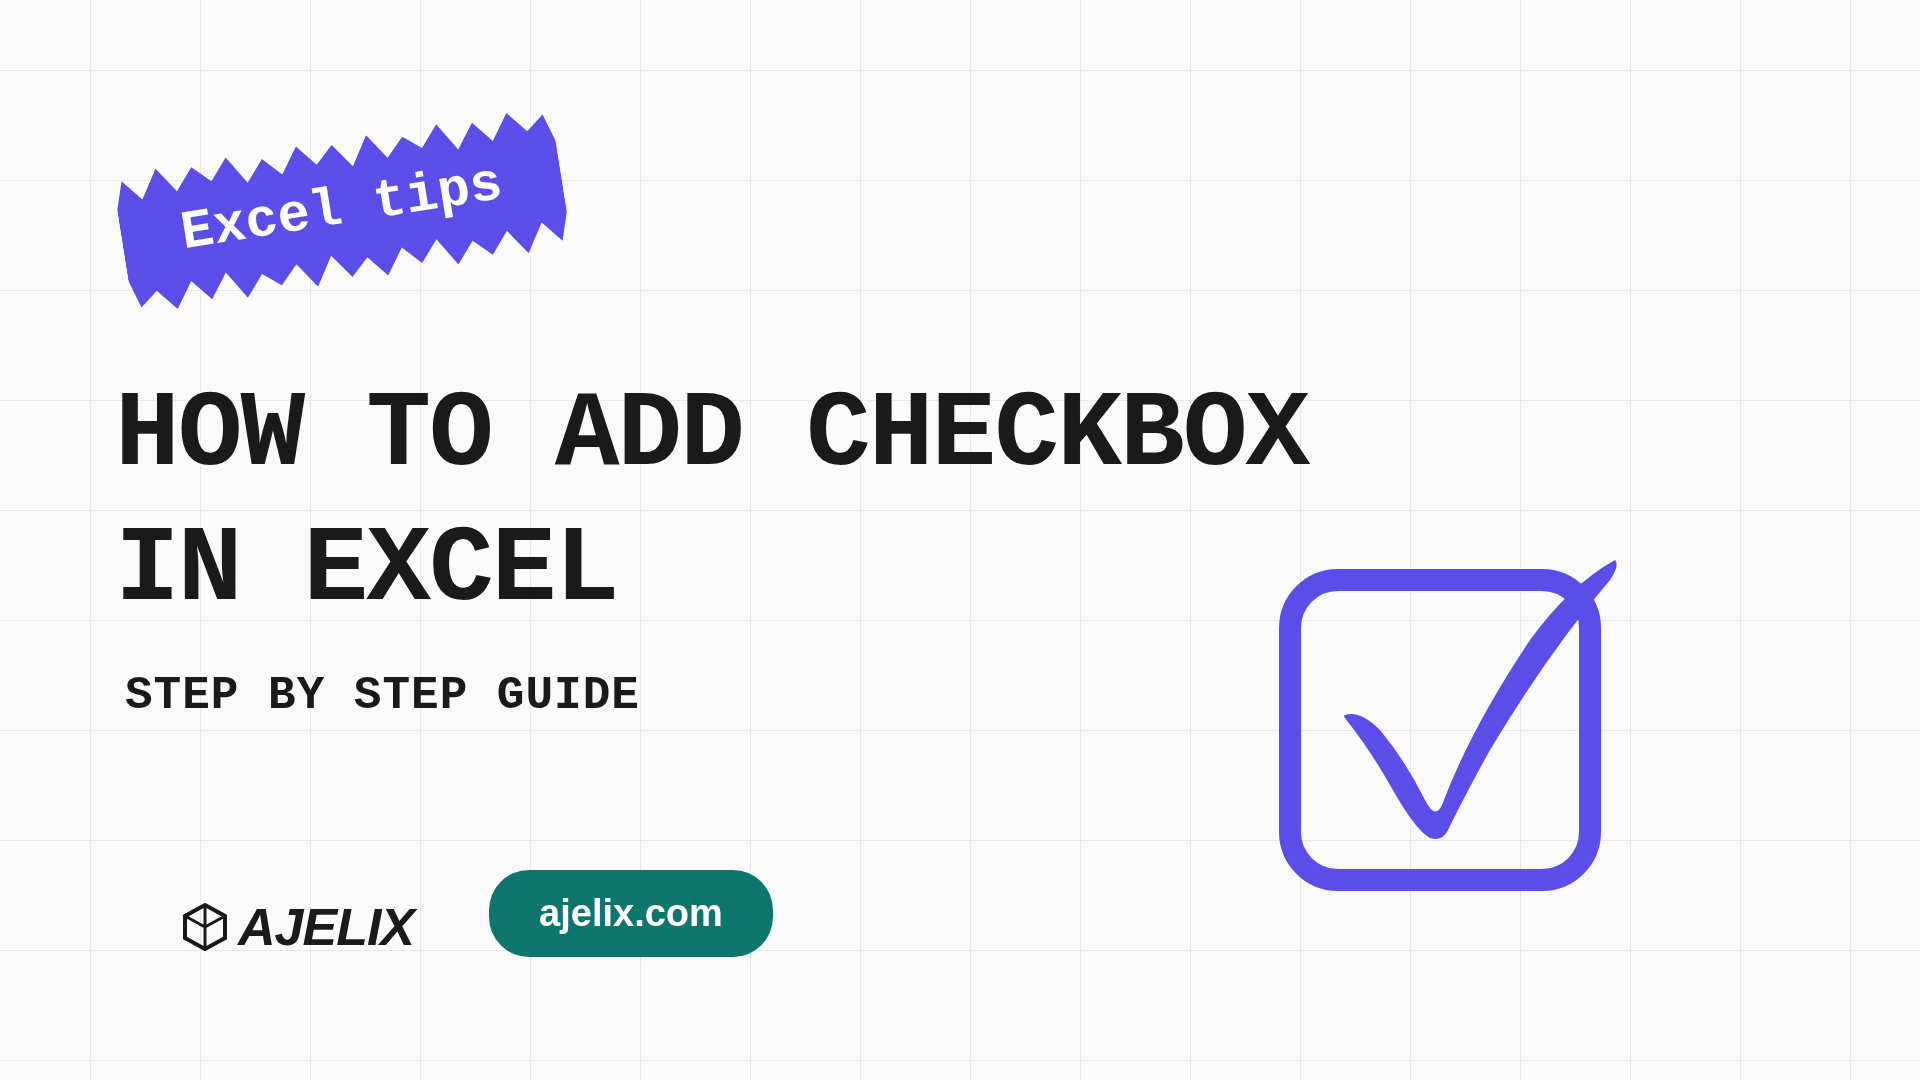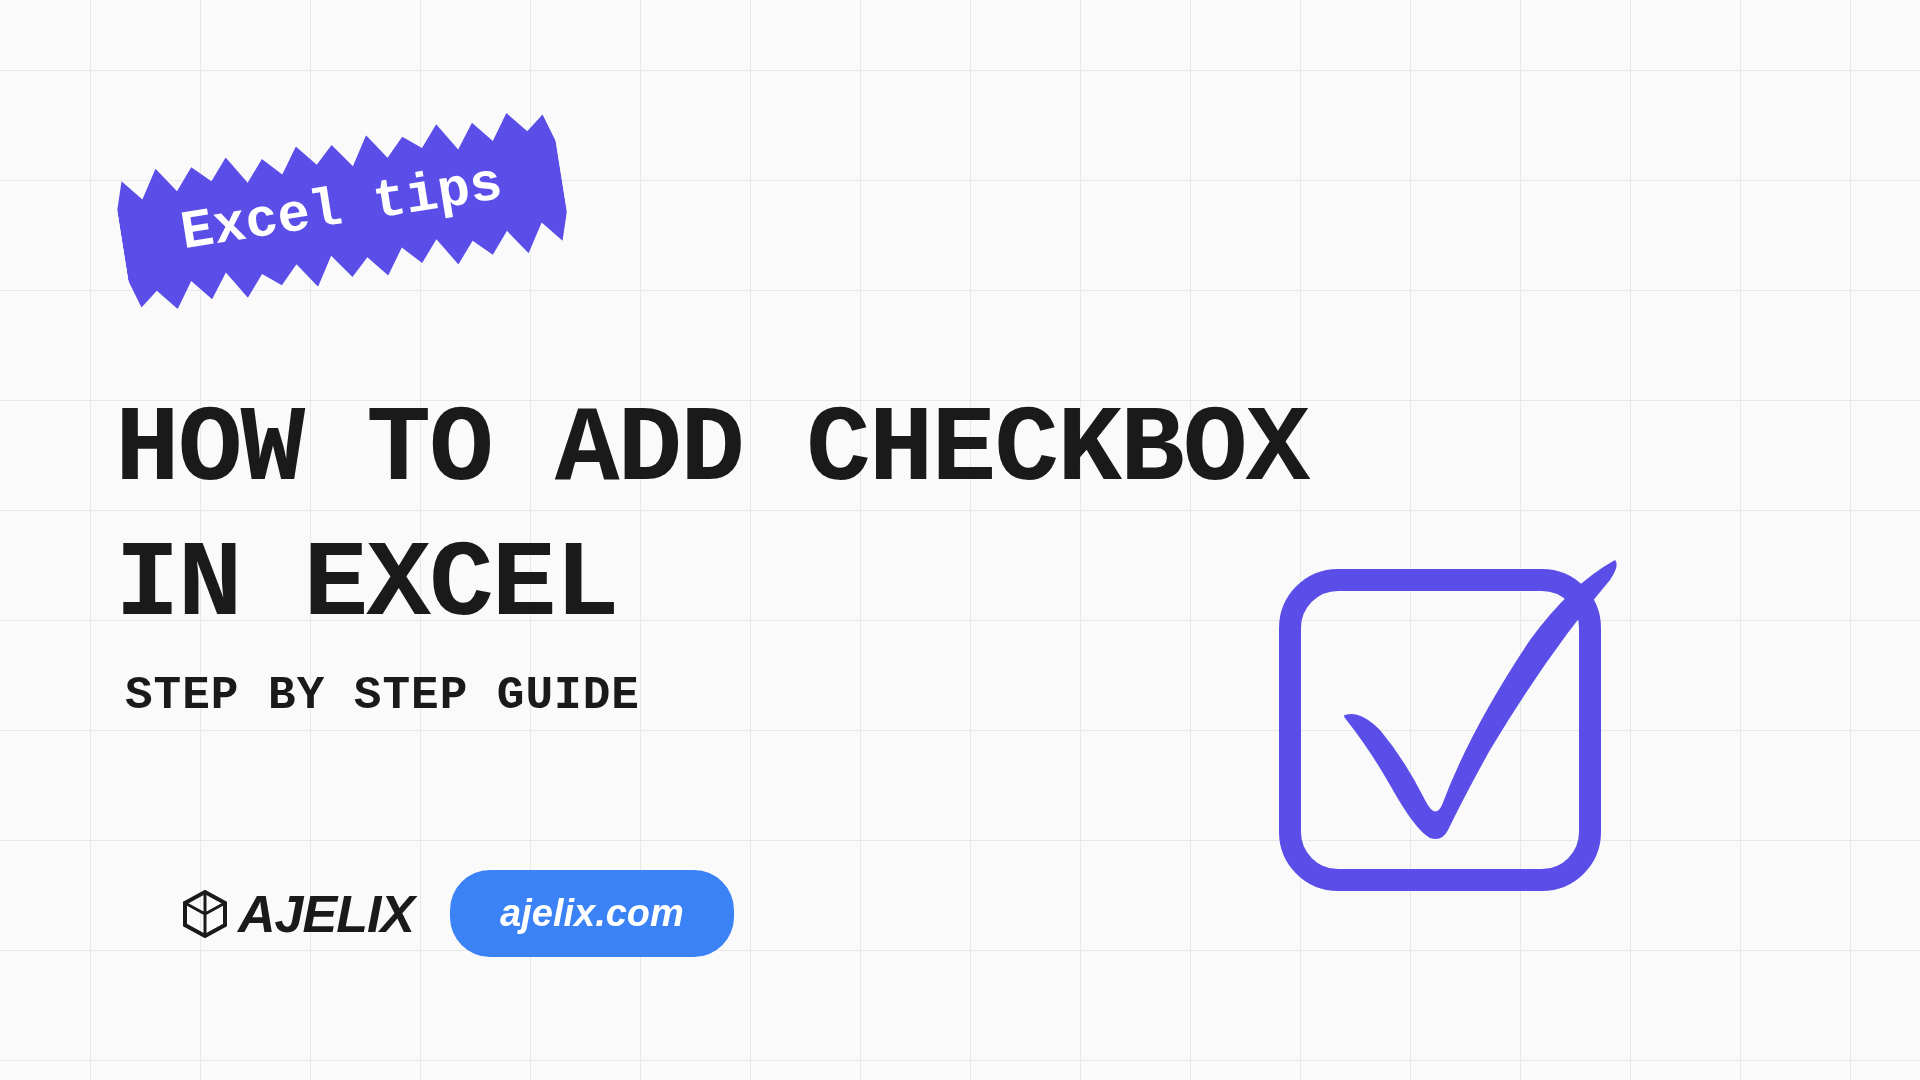--- a/index.html
+++ b/index.html
@@ -49,21 +49,21 @@
     .badge-text {
       color: #ffffff;
       font-family: 'Courier New', monospace;
       font-size: 54px;
       font-weight: bold;
       white-space: nowrap;
       padding: 18px 10px;
     }
     .title {
       position: absolute;
-      top: 383px;
+      top: 368px;
       left: 115px;
       font-family: 'Courier New', monospace;
       font-size: 108px;
       font-weight: 900;
       color: #1a1a1a;
       line-height: 1.25;
       letter-spacing: -2px;
       white-space: pre-line;
     }
     .subtitle {
@@ -74,45 +74,44 @@
       font-size: 46px;
       font-weight: bold;
       color: #1a1a1a;
       letter-spacing: 1px;
     }
     .logo-section {
       position: absolute;
       top: 870px;
       left: 180px;
       display: flex;
-      align-items: center;
-      gap: 36px;
+      align-items: flex-end;
+      gap: 75px;
     }
     .logo {
       display: flex;
       align-items: center;
       gap: 8px;
       color: #1a1a1a;
     }
     .logo-text {
       font-family: Arial, sans-serif;
       font-size: 52px;
       font-weight: 900;
       letter-spacing: -1px;
       font-style: italic;
     }
     .url-pill {
-      background: #3b82f6;
+      background: #0f766e;
       color: #ffffff;
       padding: 22px 50px;
       border-radius: 40px;
       font-family: Arial, sans-serif;
       font-size: 38px;
       font-weight: 600;
-      font-style: italic;
     }
     .checkbox-icon {
       position: absolute;
       top: 550px;
       right: 280px;
     }
   </style>
 </head>
 <body>
 

